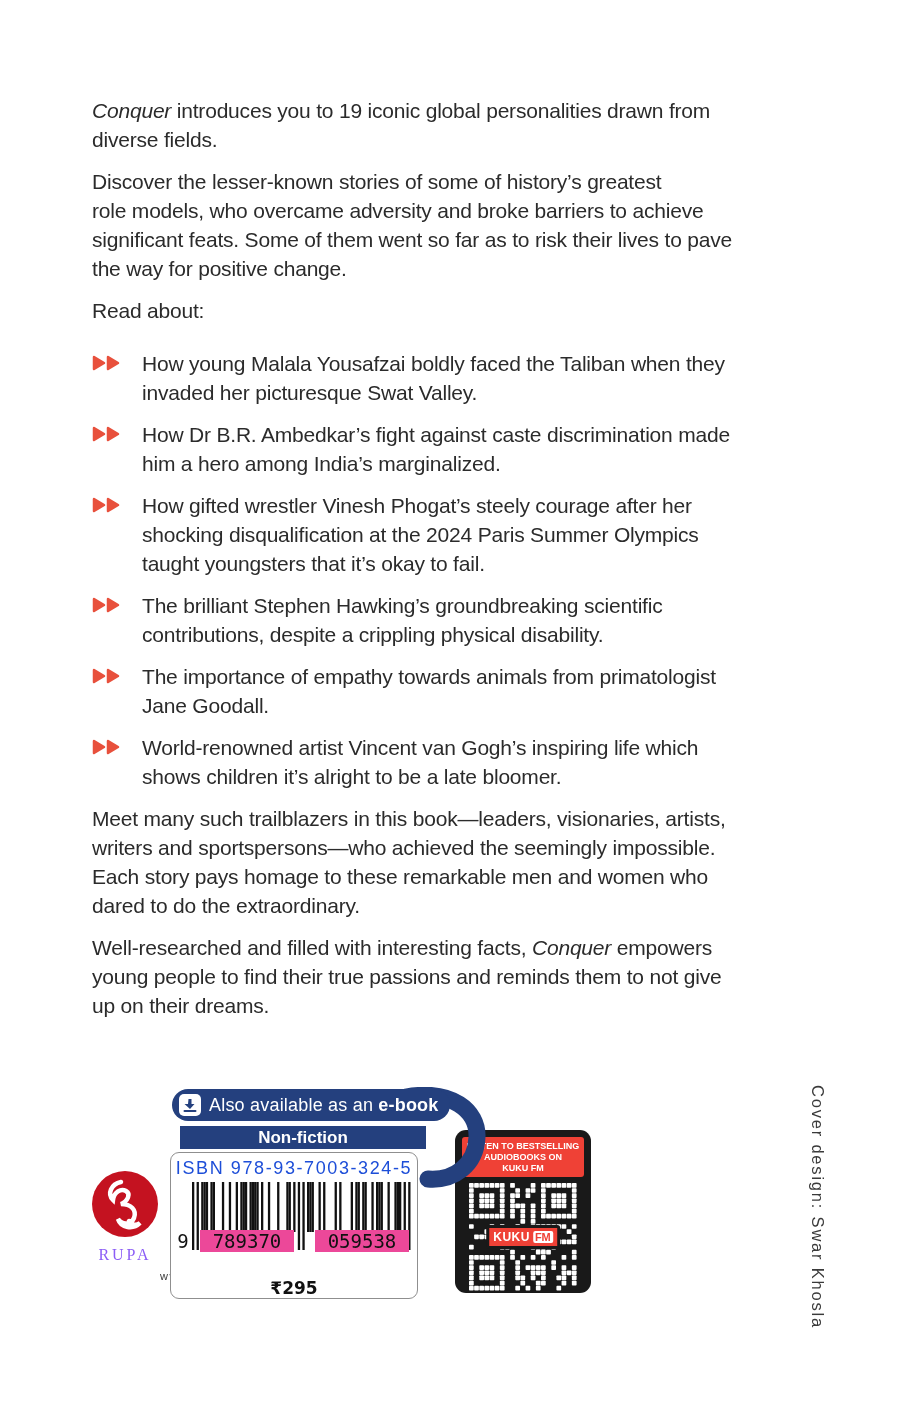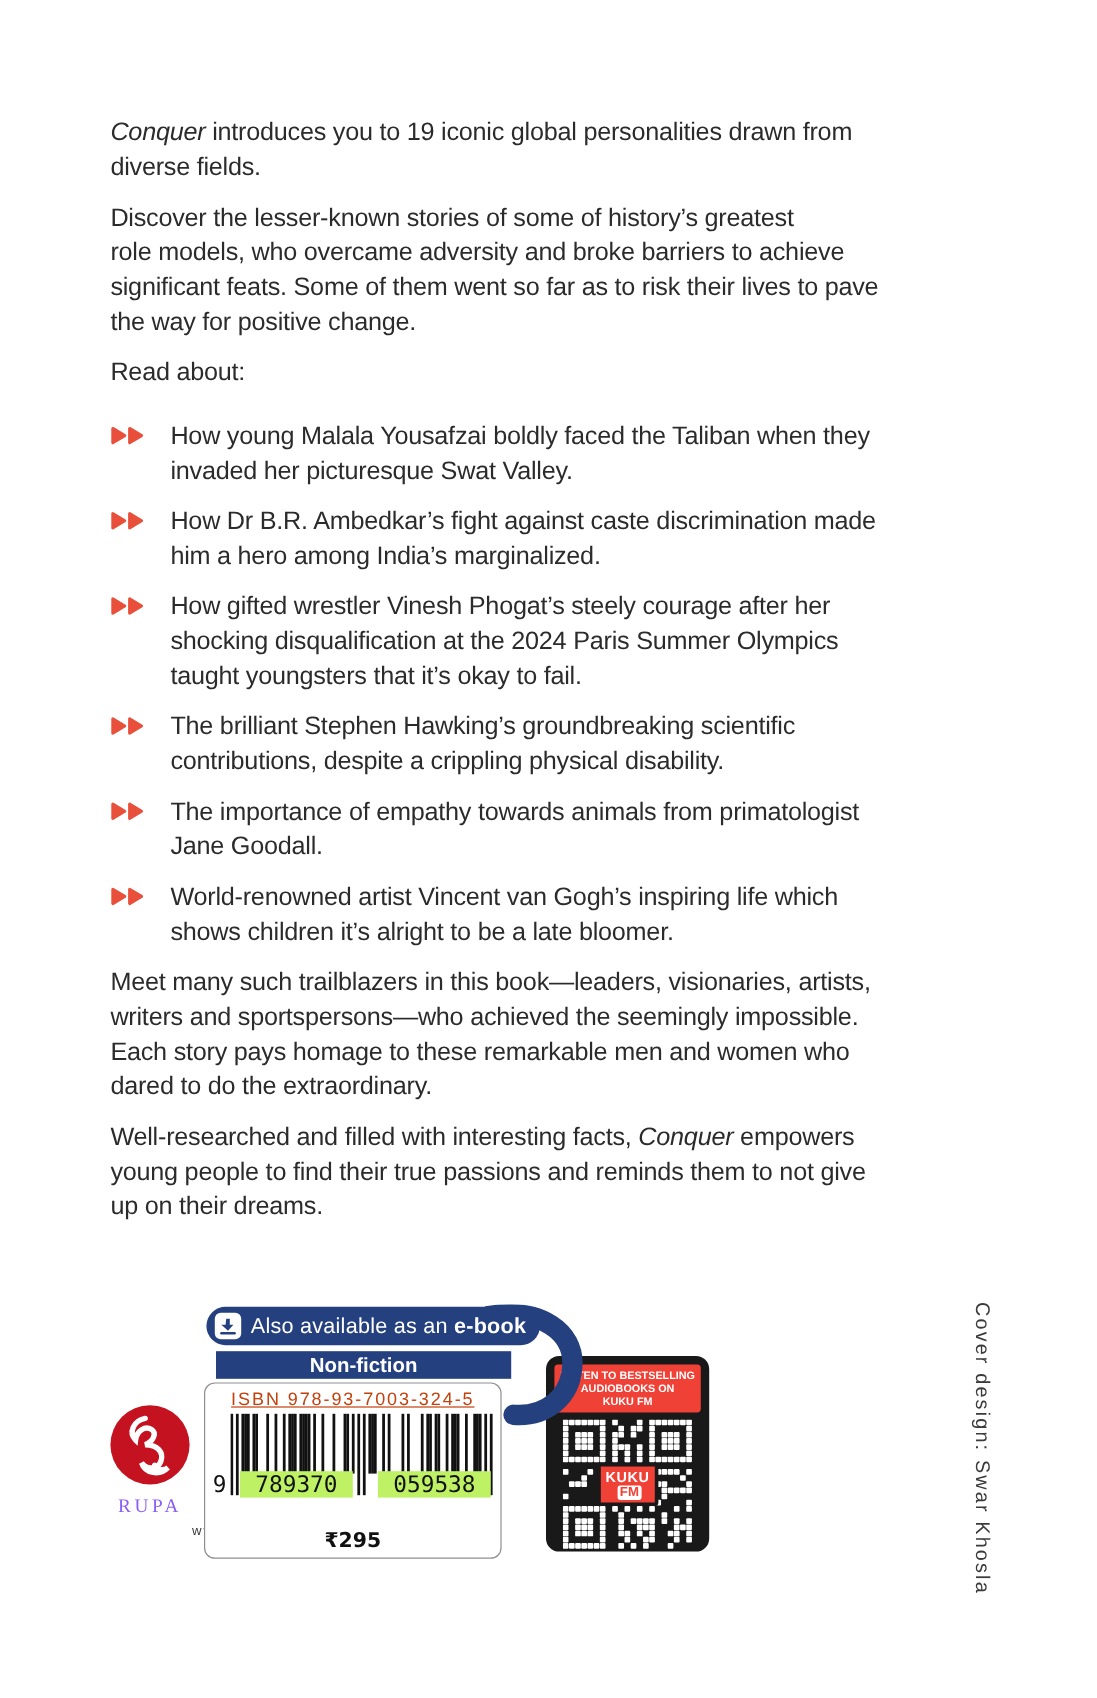--- a/index.html
+++ b/index.html
@@ -32,43 +32,43 @@
   .genre-bar {
     position:absolute; left:180px; top:1126px; width:246px; height:23px;
     background:#24407e; color:#ffffff; font-size:17px; font-weight:600;
     display:flex; align-items:center; justify-content:center; z-index:3;
   }
   .barcode-box {
     position:absolute; left:170px; top:1152px; width:248px; height:147px;
     background:#ffffff; border:1.5px solid #8f8f8f; border-radius:9px;
     padding-top:5px; text-align:center; z-index:3;
   }
-  .isbn-label { font-size:15px; letter-spacing:1.6px; color:#c2410c; white-space:nowrap;text-decoration:underline; }
+  .isbn-label { font-size:18px; letter-spacing:1.6px; color:#1d4ed8; white-space:nowrap; }
   .barcode-wrap { position:relative; width:236px; margin:3px auto 0; height:92px; text-align:left; }
   .barcode-svg { position:absolute; left:16px; top:0; }
   .bc-digits { position:absolute; top:48px; height:22px; font-family:"DejaVu Sans Mono", monospace;
-    font-size:19px; color:#111; background:#bef264; display:flex; align-items:flex-end; justify-content:center; }
+    font-size:19px; color:#111; background:#ec4899; display:flex; align-items:flex-end; justify-content:center; }
   .bc-lead { left:0; width:14px; background:transparent; }
   .bc-left { left:24px; width:94px; }
   .bc-right { left:139px; width:94px; }
   .price { font-size:17px; font-weight:600; color:#111;
     font-family:"DejaVu Sans", sans-serif; margin-top:4px; }
   .website { position:absolute; left:160px; top:1270px; width:268px; text-align:left;
     font-size:11px; letter-spacing:1.6px; color:#3a3a3a; white-space:nowrap; }
   .rupa { position:absolute; left:88px; top:1170px; width:74px; text-align:center; }
   .rupa-name { font-family:"Liberation Serif", serif; font-size:16px; letter-spacing:3px;
     color:#8b5cf6; margin-top:4px; }
   .kuku-block { position:absolute; left:455px; top:1130px; width:136px; height:163px;
     background:#191919; border-radius:11px; padding:7px; }
   .kuku-banner { background:#ef4136; border-radius:3px; padding:4px 2px 3px;
     text-align:center; color:#ffffff; font-weight:700; font-size:9px; line-height:11px; }
   .kuku-qr { position:relative; margin:6px auto 0; width:108px; height:108px; }
   .kuku-logo { position:absolute; left:50%; top:50%; transform:translate(-50%,-50%);
     background:#ef4136; border:3px solid #191919; border-radius:3px;
-    display:flex; align-items:center; padding:2px 4px; white-space:nowrap;flex-direction:column; }
+    display:flex; align-items:center; padding:2px 4px; white-space:nowrap; }
   .kuku-logo .k { color:#fff; font-weight:700; font-size:12px; letter-spacing:0.5px; }
   .kuku-logo .f { background:#fff; color:#ef4136; font-weight:700; font-size:11px;
     border-radius:2px; padding:0 2px; margin-left:3px; }
   .credit { position:absolute; left:808px; top:1085px; height:260px;
     writing-mode:vertical-rl; font-size:16.5px; letter-spacing:1.8px; color:#3a3a3a; white-space:nowrap; }
 </style>
 </head>
 <body>
 
 <div class="page">

